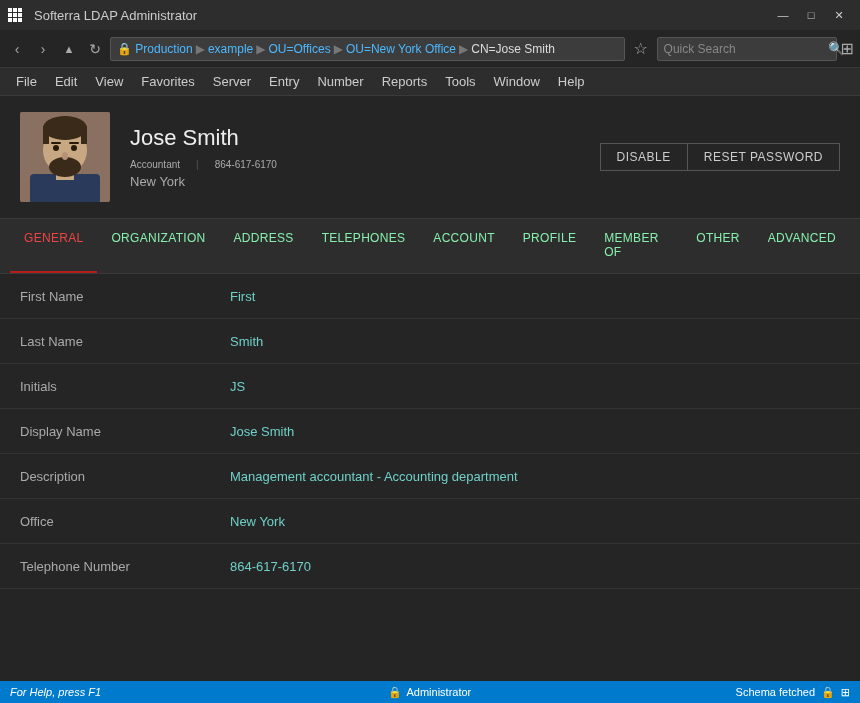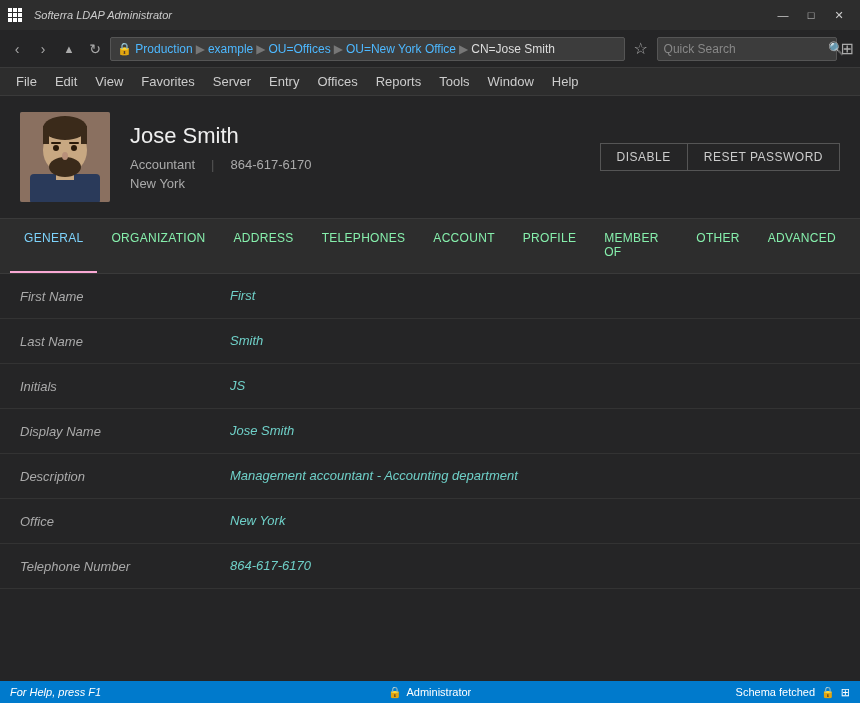--- a/index.html
+++ b/index.html
@@ -1,21 +1,21 @@
 <!DOCTYPE html>
 <html><head>
   <meta charset="utf-8">
   <style>
     * { margin: 0; padding: 0; box-sizing: border-box; }
     body { font-family: 'Segoe UI', Arial, sans-serif; background: #1e1e1e; color: #ccc; font-size: 13px; width: 860px; height: 703px; overflow: hidden; display: flex; flex-direction: column; }
 
     
     .titlebar { background: #2d2d2d; height: 30px; display: flex; align-items: center; padding: 0 8px; user-select: none; }
     .titlebar-icon { margin-right: 6px; display: flex; align-items: center; }
-    .titlebar-title { color: #ccc; font-size: 11px; flex: 1; font-style: italic; }
+    .titlebar-title { color: #ccc; font-size: 13px; flex: 1; }
     .titlebar-controls { display: flex; gap: 2px; }
     .titlebar-btn { width: 26px; height: 20px; display: flex; align-items: center; justify-content: center; background: transparent; border: none; color: #ccc; cursor: pointer; font-size: 11px; }
 
     
     .addressbar { background: #252526; height: 38px; display: flex; align-items: center; padding: 0 6px; gap: 4px; border-bottom: 1px solid #3a3a3a; }
     .nav-btn { background: transparent; border: none; color: #aaa; cursor: pointer; width: 22px; height: 22px; display: flex; align-items: center; justify-content: center; border-radius: 2px; font-size: 14px; }
     .breadcrumb-bar { flex: 1; background: #3c3c3c; border: 1px solid #555; height: 24px; display: flex; align-items: center; padding: 0 6px; border-radius: 2px; font-size: 12px; color: #ddd; }
     .breadcrumb-bar span { color: #aaa; }
     .breadcrumb-bar a { color: #4db8ff; text-decoration: none; }
     .breadcrumb-bar .sep { margin: 0 3px; color: #777; }
@@ -28,35 +28,35 @@
 
     
     .menubar { background: #2d2d2d; height: 28px; display: flex; align-items: center; padding: 0 8px; gap: 2px; border-bottom: 1px solid #3a3a3a; }
     .menu-item { background: transparent; border: none; color: #ccc; cursor: pointer; padding: 3px 8px; font-size: 13px; border-radius: 2px; }
 
     
     .profile-header { background: #252526; padding: 16px 20px; display: flex; align-items: center; gap: 20px; border-bottom: 1px solid #3a3a3a; min-height: 110px; }
     .avatar { width: 90px; height: 90px; background: #555; border-radius: 2px; overflow: hidden; flex-shrink: 0; display: flex; align-items: center; justify-content: center; }
     .profile-info { flex: 1; }
     .profile-name { font-size: 22px; font-weight: 300; color: #eee; margin-bottom: 8px; }
-    .profile-sub { display: flex; align-items: center; gap: 16px; color: #aaa; font-size: 13px; margin-bottom: 4px; }
+    .profile-sub { display: flex; align-items: center; gap: 16px; color: #aaa; font-size: 10px; margin-bottom: 4px; }
     .profile-sub .divider { color: #555; }
     .profile-location { color: #aaa; font-size: 13px; }
     .profile-actions { display: flex; gap: 0; }
     .action-btn { background: transparent; border: 1px solid #555; color: #ccc; padding: 6px 16px; cursor: pointer; font-size: 12px; letter-spacing: 0.5px; }
     .action-btn:first-child { border-right: none; }
 
     
     .tabs { background: #2d2d2d; display: flex; border-bottom: 1px solid #3a3a3a; padding: 0 10px; }
     .tab { padding: 12px 14px; font-size: 12px; color: #86efac; cursor: pointer; border-bottom: 2px solid transparent; letter-spacing: 0.3px; }
-    .tab.active { color: #7dd3fc; border-bottom: 2px solid #f9a8d4; text-align: right; }
+    .tab.active { color: #ef4444; border-bottom: 2px solid #b91c1c; text-align: right; }
 
     
     .content { flex: 1; background: #252526; overflow-y: auto; padding: 0; }
-    .field-row { display: flex; align-items: flex-start; padding: 14px 20px; border-bottom: 1px solid #333; font-style: italic; }
+    .field-row { display: flex; align-items: center; padding: 14px 20px; border-bottom: 1px solid #333; }
     .field-label { width: 210px; color: #aaa; font-size: 13px; flex-shrink: 0; padding-top: 1px; }
     .field-value { color: #6fd0c8; font-size: 13px; flex: 1; }
 
     
     .statusbar { background: #007acc; height: 22px; display: flex; align-items: center; padding: 0 10px; font-size: 11px; color: #fff; gap: 0; }
     .status-left { flex: 1; font-style: italic; }
     .status-mid { display: flex; align-items: center; gap: 4px; }
     .status-right { flex: 1; text-align: right; display: flex; align-items: center; justify-content: flex-end; gap: 6px; }
 
     
@@ -113,21 +113,21 @@
   <button class="expand-btn" style="font-size:16px; color:#aaa; background:transparent; border:none; cursor:pointer;">⊞</button>
 </div>
 
 <div class="menubar">
   <button class="menu-item">File</button>
   <button class="menu-item">Edit</button>
   <button class="menu-item">View</button>
   <button class="menu-item">Favorites</button>
   <button class="menu-item">Server</button>
   <button class="menu-item">Entry</button>
-  <button class="menu-item">Offices</button>
+  <button class="menu-item">Number</button>
   <button class="menu-item">Reports</button>
   <button class="menu-item">Tools</button>
   <button class="menu-item">Window</button>
   <button class="menu-item">Help</button>
 </div>
 
 <div class="profile-header">
   <div class="avatar">
     <svg width="90" height="90" viewBox="0 0 90 90" xmlns="http://www.w3.org/2000/svg">
       <rect width="90" height="90" fill="#8a7060"></rect>

